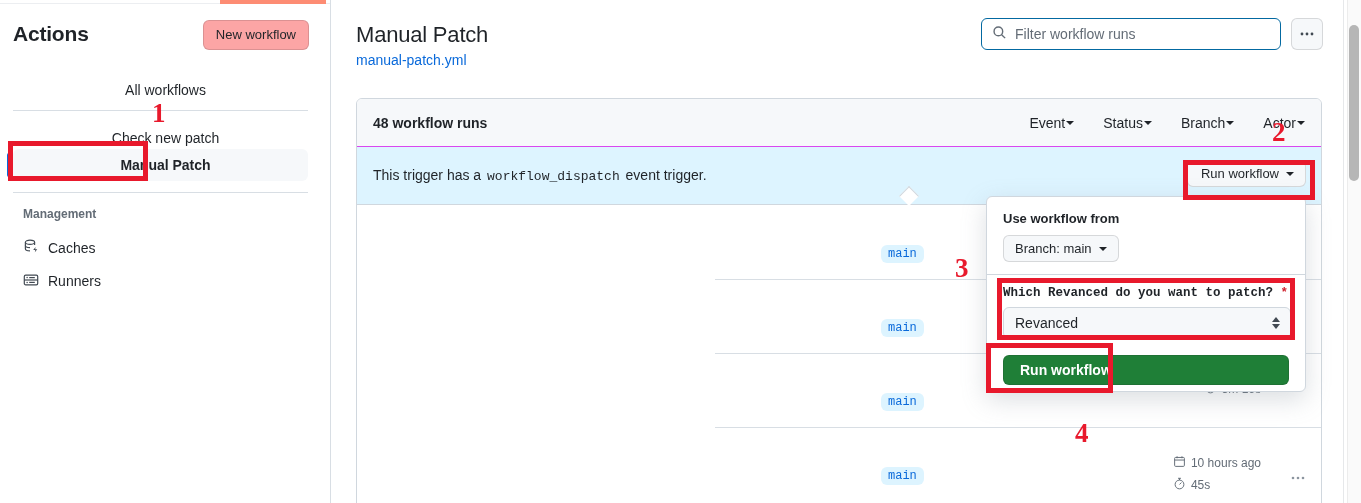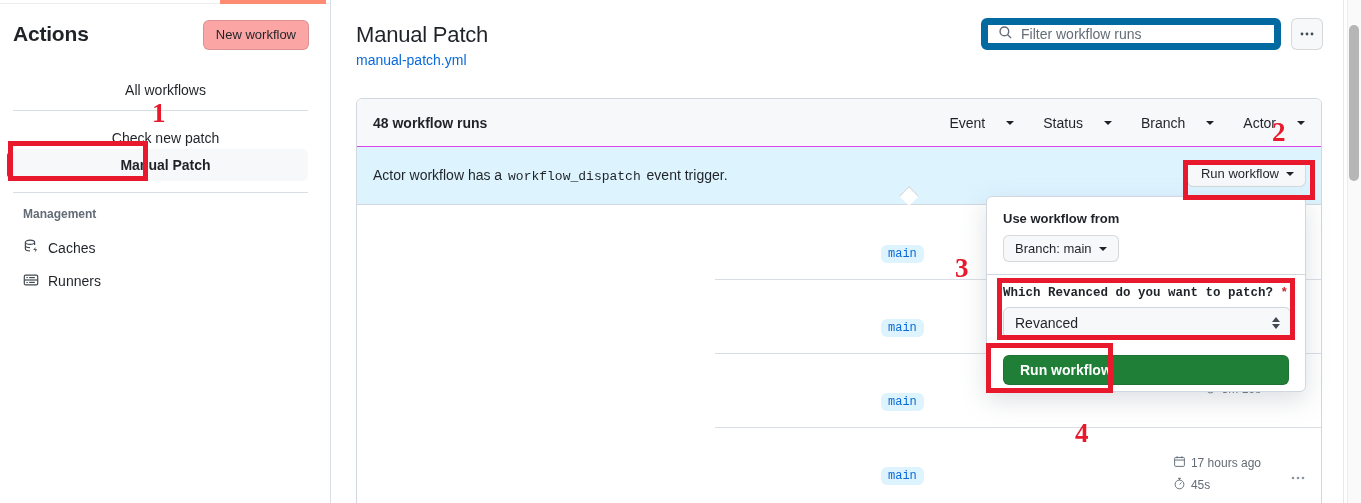--- a/index.html
+++ b/index.html
@@ -94,21 +94,21 @@
     position: absolute; left: 25px; top: 22px;
     font-size: 22px; font-weight: 400; color: #1f2328; letter-spacing: -0.2px;
   }
   .yml-link {
     position: absolute; left: 25px; top: 52px;
     font-size: 14px; color: #0969da; text-decoration: none; cursor: pointer;
   }
 
   .search-wrap {
     position: absolute; left: 650px; top: 18px; width: 300px; height: 32px;
-    border: 7px solid #0369a1; border-radius: 6px; background: #fff;
+    border: 1px solid #0369a1; border-radius: 6px; background: #fff;
     display: flex; align-items: center; padding: 0 10px; gap: 8px;
   }
   .search-wrap input {
     border: none; outline: none; font-size: 14px; color: #1f2328;
     background: transparent; width: 100%; font-family: "Liberation Sans", sans-serif;
   }
   .search-wrap input::placeholder { color: #636c76; }
 
   .kebab-btn {
     position: absolute; left: 960px; top: 18px; width: 32px; height: 32px;
@@ -123,21 +123,21 @@
   }
   .runs-head {
     position: relative; height: 48px; background: #f6f8fa;
     border-bottom: 1px solid #d946ef;
     display: flex; align-items: center; padding: 0 16px;
   }
   .runs-count { font-size: 14px; font-weight: 600; color: #1f2328; }
   .filters { margin-left: auto; display: flex; align-items: center; gap: 29px; }
   .filter-btn {
     font-size: 14px; color: #1f2328; cursor: pointer;
-    display: flex; align-items: center; gap: 21px;
+    display: flex; align-items: center; gap: 1px;
   }
   .caret { width: 0; height: 0; border-left: 4px solid transparent;
            border-right: 4px solid transparent; border-top: 4px solid #1f2328; }
 
   .dispatch-banner {
     position: relative; height: 58px; background: #ddf4ff;
     border-bottom: 1px solid #d0d7de;
     display: flex; align-items: center; padding: 0 16px;
   }
   .dispatch-text { font-size: 14px; color: #1f2328; }
@@ -358,21 +358,21 @@
           </div>
           <div class="filter-btn">
             <span>Actor</span>
             <span class="caret"></span>
           </div>
         </div>
       </div>
 
       <div class="dispatch-banner">
         <div class="dispatch-text">
-          <span>Actor workflow has a</span>
+          <span>This trigger has a</span>
           <code>workflow_dispatch</code>
           <span>event trigger.</span>
         </div>
         <div class="run-wf-btn">
           <span>Run workflow</span>
           <span class="caret"></span>
         </div>
       </div>
 
       <div class="run-row">
@@ -408,21 +408,21 @@
         <div class="meta-col">
           <div class="meta-line">
             <span>
               <svg width="13" height="13" viewBox="0 0 16 16" fill="none" stroke="#636c76" stroke-width="1.2">
                 <rect x="2" y="3" width="12" height="11" rx="1.2"></rect>
                 <line x1="2" y1="6.2" x2="14" y2="6.2"></line>
                 <line x1="5" y1="1.6" x2="5" y2="4"></line>
                 <line x1="11" y1="1.6" x2="11" y2="4"></line>
               </svg>
             </span>
-            <span>17 hours ago</span>
+            <span>10 hours ago</span>
           </div>
           <div class="meta-line">
             <span>
               <svg width="13" height="13" viewBox="0 0 16 16" fill="none" stroke="#636c76" stroke-width="1.2">
                 <circle cx="8" cy="9.2" r="5.4"></circle>
                 <line x1="8" y1="9.2" x2="10.4" y2="6.8"></line>
                 <line x1="6.2" y1="1.6" x2="9.8" y2="1.6"></line>
                 <line x1="8" y1="1.6" x2="8" y2="3.8"></line>
               </svg>
             </span>

